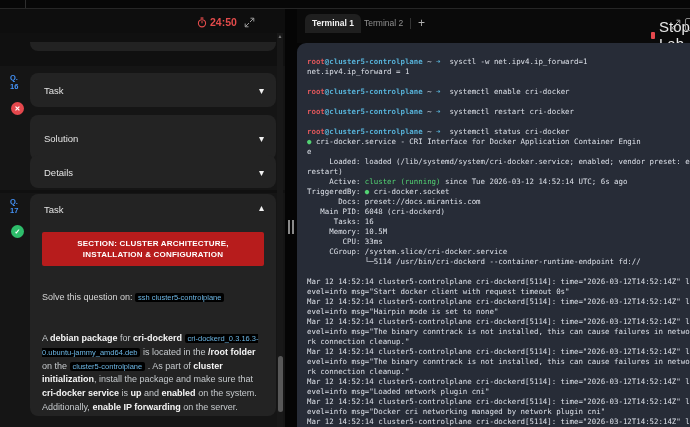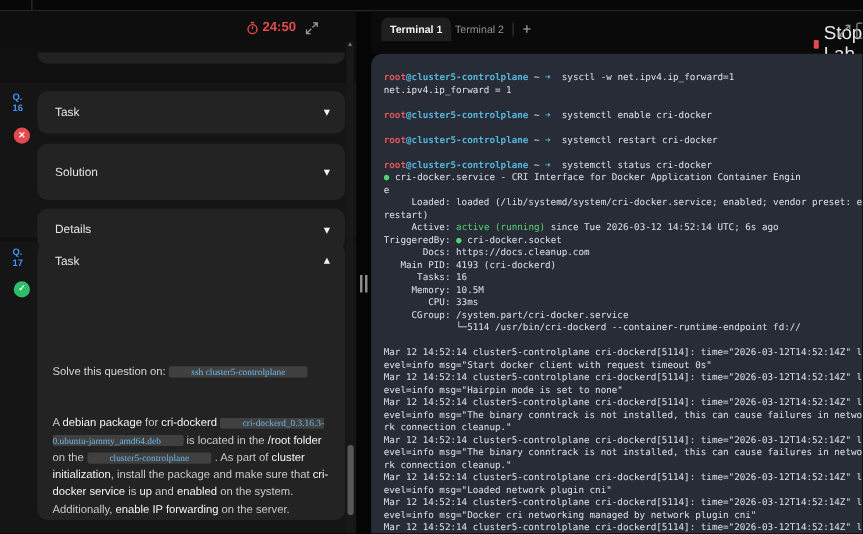--- a/index.html
+++ b/index.html
@@ -25,23 +25,23 @@
   .badge-pass{background:#2ebd6b;}
   .card{position:absolute;left:30px;width:246px;background:#232323;border-radius:8px;}
   .card-label{position:absolute;left:14px;top:50%;transform:translateY(-50%);color:#e3e3e3;font-size:9.5px;}
   .card .chev{position:absolute;right:12px;top:50%;transform:translateY(-50%);color:#f0f0f0;font-size:10px;}
   .task17-label{position:absolute;left:14px;top:10px;color:#e3e3e3;font-size:9.5px;}
   .task17-chev{position:absolute;right:12px;top:8px;color:#f0f0f0;font-size:10px;}
   .banner{position:absolute;left:12px;top:38px;width:206px;padding:6px 8px;background:#b71c1c;border-radius:2px;
           color:#fff;font-size:8px;font-weight:bold;text-align:center;line-height:11px;letter-spacing:.2px;}
   .solve{position:absolute;left:12px;top:96px;width:222px;color:#d6d6d6;font-size:9px;line-height:14px;}
   .para{position:absolute;left:12px;top:138px;width:222px;color:#c6cacd;font-size:9px;line-height:13.8px;}
-  .para .b,.solve .b{font-weight:normal;color:#f5f5f5;}
-  .chip{font-family:Liberation Serif, serif;font-size:7.5px;background:#404040;color:#6cb6e4;
-        padding:0 18px;border-radius:2px;}
+  .para .b,.solve .b{font-weight:bold;color:#f5f5f5;}
+  .chip{font-family:Liberation Sans, sans-serif;font-size:7.5px;background:#000000;color:#6cb6e4;
+        padding:0 3px;border-radius:2px;}
   .scroll-track{position:absolute;left:277px;top:0;width:6px;height:394px;background:#181818;}
   .scroll-up{position:absolute;left:277px;top:0;width:6px;color:#777;font-size:5px;text-align:center;line-height:6px;}
   .scroll-thumb{position:absolute;left:278px;top:323px;width:5px;height:56px;background:#585858;border-radius:3px;}
   
   .drag-handle{position:absolute;left:287px;top:220px;width:7px;height:14px;display:flex;gap:2px;justify-content:center;}
   .drag-handle i{display:block;width:2px;height:14px;background:#8a8a8a;}
   
   .term-header{position:absolute;left:297px;top:9px;width:393px;height:34px;background:#0a0a0a;}
   .term-tab{position:absolute;top:5px;height:19px;line-height:19px;padding:0 7px;font-size:8.5px;}
   .term-tab.active{left:8px;background:#1f1f1f;border-radius:6px 6px 0 0;color:#f2f2f2;font-weight:bold;}
@@ -101,34 +101,35 @@
       <div class="qbadge badge-fail" style="top:69px;">✕</div>
 
       <div class="card" style="top:40px;height:34px;">
         <span class="card-label">Task</span>
         <span class="chev">▾</span>
       </div>
       <div class="card" style="top:82px;height:45px;">
         <span class="card-label">Solution</span>
         <span class="chev">▾</span>
       </div>
-      <div class="card" style="top:134px;height:33px;">
+      <div class="card" style="top:122px;height:33px;">
         <span class="card-label">Details</span>
         <span class="chev">▾</span>
       </div>
 
       <div class="qlabel" style="top:164px;">
         <div>Q.</div>
         <div>17</div>
       </div>
       <div class="qbadge badge-pass" style="top:192px;">✓</div>
 
       <div class="card" style="top:161px;height:222px;">
         <span class="task17-label">Task</span>
         <span class="task17-chev">▴</span>
+        <div class="banner">SECTION: CLUSTER ARCHITECTURE, INSTALLATION &amp; CONFIGURATION</div>
         <div class="solve"><span>Solve this question on: </span><span class="chip">ssh cluster5-controlplane</span></div>
         <div class="para"><span>A </span><span class="b">debian package</span><span> for </span><span class="b">cri-dockerd</span><span> </span><span class="chip">cri-dockerd_0.3.16.3-0.ubuntu-jammy_amd64.deb</span><span> is located in the </span><span class="b">/root folder</span><span> on the </span><span class="chip">cluster5-controlplane</span><span> . As part of </span><span class="b">cluster initialization</span><span>, install the package and make sure that </span><span class="b">cri-docker service</span><span> is </span><span class="b">up</span><span> and </span><span class="b">enabled</span><span> on the system. Additionally, </span><span class="b">enable IP forwarding</span><span> on the server.</span></div>
       </div>
 
       <div class="scroll-track"></div>
       <div class="scroll-up">▲</div>
       <div class="scroll-thumb"></div>
     </div>
   </div>
 
@@ -159,28 +160,28 @@
         <div class="tline"><span class="tc-w"></span></div>
         <div class="tline"><span class="tc-r">root</span><span class="tc-c">@cluster5-controlplane</span><span class="tc-w"> ~ </span><span class="tc-t">➜</span><span class="tc-w">  systemctl enable cri-docker</span></div>
         <div class="tline"><span class="tc-w"></span></div>
         <div class="tline"><span class="tc-r">root</span><span class="tc-c">@cluster5-controlplane</span><span class="tc-w"> ~ </span><span class="tc-t">➜</span><span class="tc-w">  systemctl restart cri-docker</span></div>
         <div class="tline"><span class="tc-w"></span></div>
         <div class="tline"><span class="tc-r">root</span><span class="tc-c">@cluster5-controlplane</span><span class="tc-w"> ~ </span><span class="tc-t">➜</span><span class="tc-w">  systemctl status cri-docker</span></div>
         <div class="tline"><span class="tc-g">● </span><span class="tc-w">cri-docker.service - CRI Interface for Docker Application Container Engin</span></div>
         <div class="tline"><span class="tc-w">e</span></div>
         <div class="tline"><span class="tc-w">     Loaded: loaded (/lib/systemd/system/cri-docker.service; enabled; vendor preset: e</span></div>
         <div class="tline"><span class="tc-w">restart)</span></div>
-        <div class="tline"><span class="tc-w">     Active: </span><span class="tc-g">active (running)</span><span class="tc-w"> since Tue 2026-03-12 14:52:14 UTC; 6s ago</span></div>
+        <div class="tline"><span class="tc-w">     Active: </span><span class="tc-g">cluster (running)</span><span class="tc-w"> since Tue 2026-03-12 14:52:14 UTC; 6s ago</span></div>
         <div class="tline"><span class="tc-w">TriggeredBy: </span><span class="tc-g">● </span><span class="tc-w">cri-docker.socket</span></div>
-        <div class="tline"><span class="tc-w">       Docs: https://docs.cleanup.com</span></div>
-        <div class="tline"><span class="tc-w">   Main PID: 4193 (cri-dockerd)</span></div>
+        <div class="tline"><span class="tc-w">       Docs: preset://docs.mirantis.com</span></div>
+        <div class="tline"><span class="tc-w">   Main PID: 6048 (cri-dockerd)</span></div>
         <div class="tline"><span class="tc-w">      Tasks: 16</span></div>
         <div class="tline"><span class="tc-w">     Memory: 10.5M</span></div>
         <div class="tline"><span class="tc-w">        CPU: 33ms</span></div>
-        <div class="tline"><span class="tc-w">     CGroup: /system.part/cri-docker.service</span></div>
+        <div class="tline"><span class="tc-w">     CGroup: /system.slice/cri-docker.service</span></div>
         <div class="tline"><span class="tc-w">             └─5114 /usr/bin/cri-dockerd --container-runtime-endpoint fd://</span></div>
         <div class="tline"><span class="tc-w"></span></div>
         <div class="tline"><span class="tc-w">Mar 12 14:52:14 cluster5-controlplane cri-dockerd[5114]: time="2026-03-12T14:52:14Z" l</span></div>
         <div class="tline"><span class="tc-w">evel=info msg="Start docker client with request timeout 0s"</span></div>
         <div class="tline"><span class="tc-w">Mar 12 14:52:14 cluster5-controlplane cri-dockerd[5114]: time="2026-03-12T14:52:14Z" l</span></div>
         <div class="tline"><span class="tc-w">evel=info msg="Hairpin mode is set to none"</span></div>
         <div class="tline"><span class="tc-w">Mar 12 14:52:14 cluster5-controlplane cri-dockerd[5114]: time="2026-03-12T14:52:14Z" l</span></div>
         <div class="tline"><span class="tc-w">evel=info msg="The binary conntrack is not installed, this can cause failures in netwo</span></div>
         <div class="tline"><span class="tc-w">rk connection cleanup."</span></div>
         <div class="tline"><span class="tc-w">Mar 12 14:52:14 cluster5-controlplane cri-dockerd[5114]: time="2026-03-12T14:52:14Z" l</span></div>

